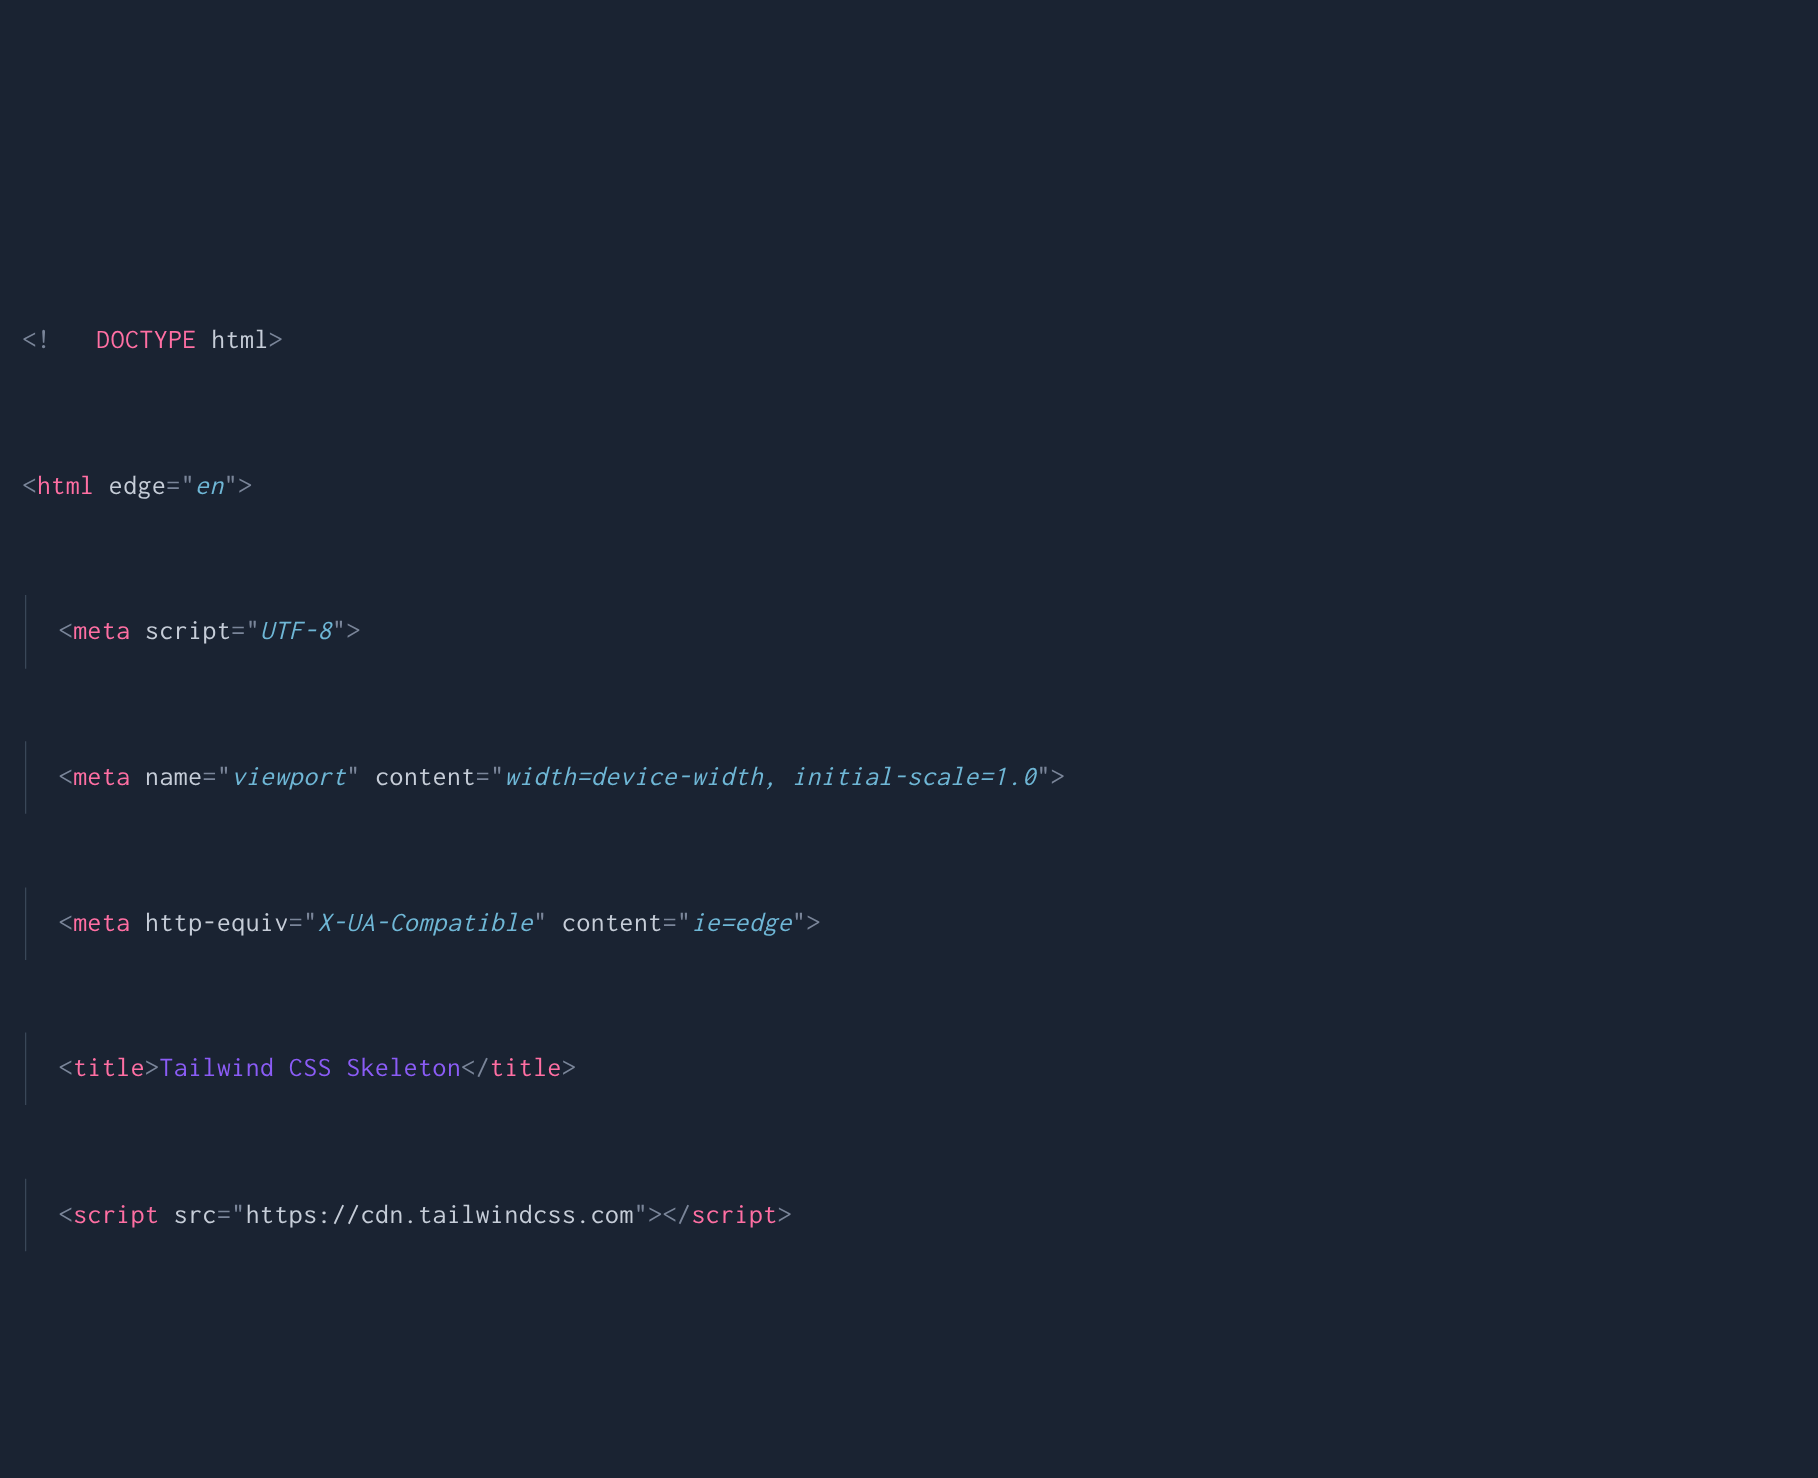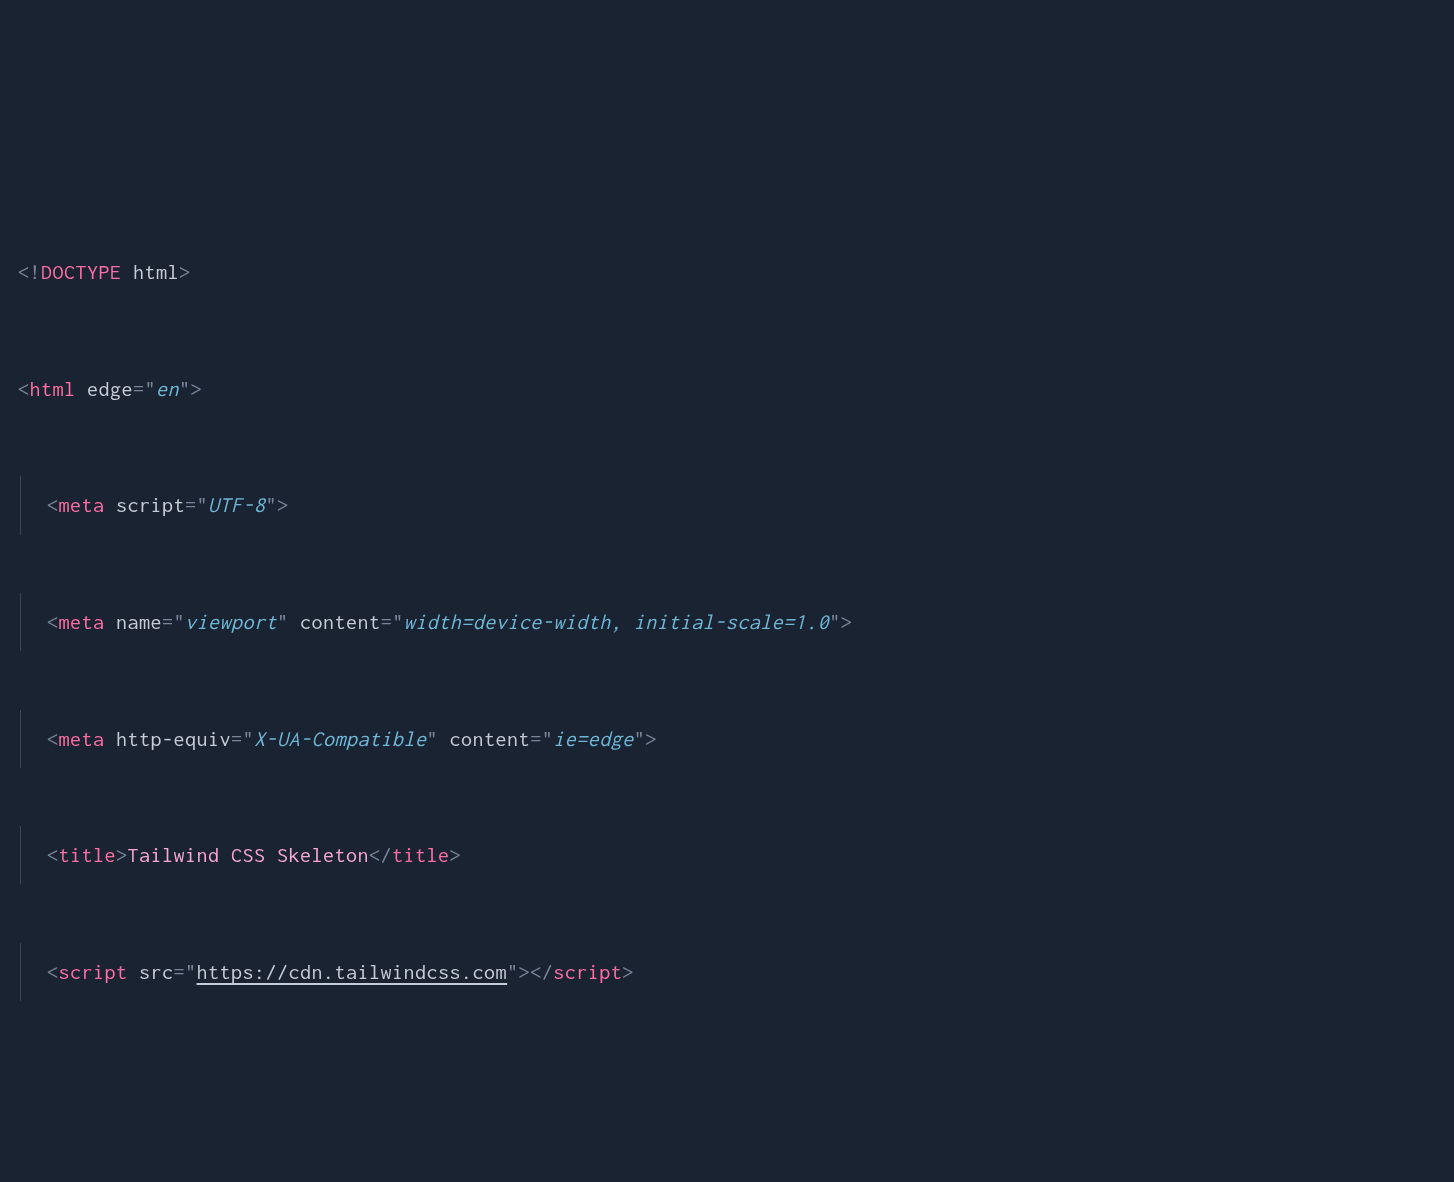--- a/index.html
+++ b/index.html
@@ -20,28 +20,28 @@
   .line {
     display: block;
   }
   .indent-guide {
     border-left: 1px solid #3a4758;
     margin-left: 2px;
     padding-left: 26px;
     display: inline-block;
   }
   .bracket { color: #7a8599; }
-  .doctype { color: #ff6fa3; }
+  .doctype { color: #ff6fa3; margin-left: 36px; }
   .tag { color: #ff6fa3; }
   .attr-name { color: #c6cdd8; }
   .attr-eq { color: #7a8599; }
   .quote { color: #7a8599; }
   .attr-value { color: #6fb7d6; font-style: italic; }
-  .attr-value-link { color: #c6cdd8; text-decoration: underline; text-underline-offset: 4px; }
-  .text-content { color: #f9a8d4; }
+  .attr-value-link { color: #c6cdd8; text-underline-offset: 4px; }
+  .text-content { color: #8b5cf6; }
 </style>
 </head>
 <body>
 
 
 
 <div><span class="line"><span class="bracket">&lt;!</span><span class="doctype">DOCTYPE</span><span class="attr-name"> html</span><span class="bracket">&gt;</span></span>
 <span class="line"><span class="bracket">&lt;</span><span class="tag">html</span><span class="attr-name"> edge</span><span class="attr-eq">=</span><span class="quote">"</span><span class="attr-value">en</span><span class="quote">"</span><span class="bracket">&gt;</span></span>
 <span class="line"><span class="indent-guide"><span class="bracket">&lt;</span><span class="tag">meta</span><span class="attr-name"> script</span><span class="attr-eq">=</span><span class="quote">"</span><span class="attr-value">UTF-8</span><span class="quote">"</span><span class="bracket">&gt;</span></span></span>
 <span class="line"><span class="indent-guide"><span class="bracket">&lt;</span><span class="tag">meta</span><span class="attr-name"> name</span><span class="attr-eq">=</span><span class="quote">"</span><span class="attr-value">viewport</span><span class="quote">"</span><span class="attr-name"> content</span><span class="attr-eq">=</span><span class="quote">"</span><span class="attr-value">width=device-width, initial-scale=1.0</span><span class="quote">"</span><span class="bracket">&gt;</span></span></span>

